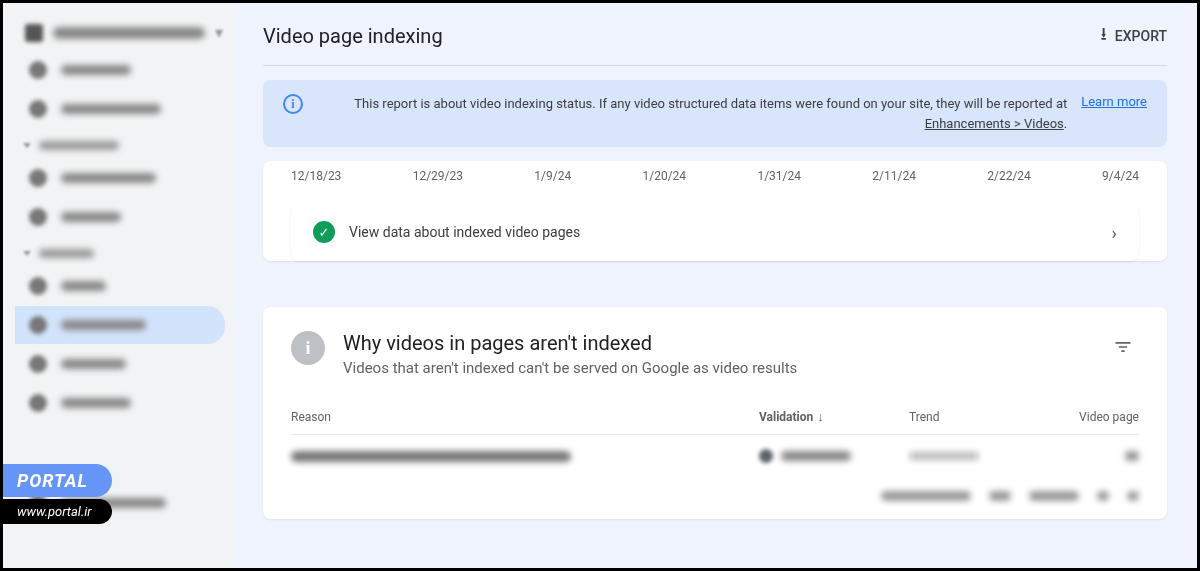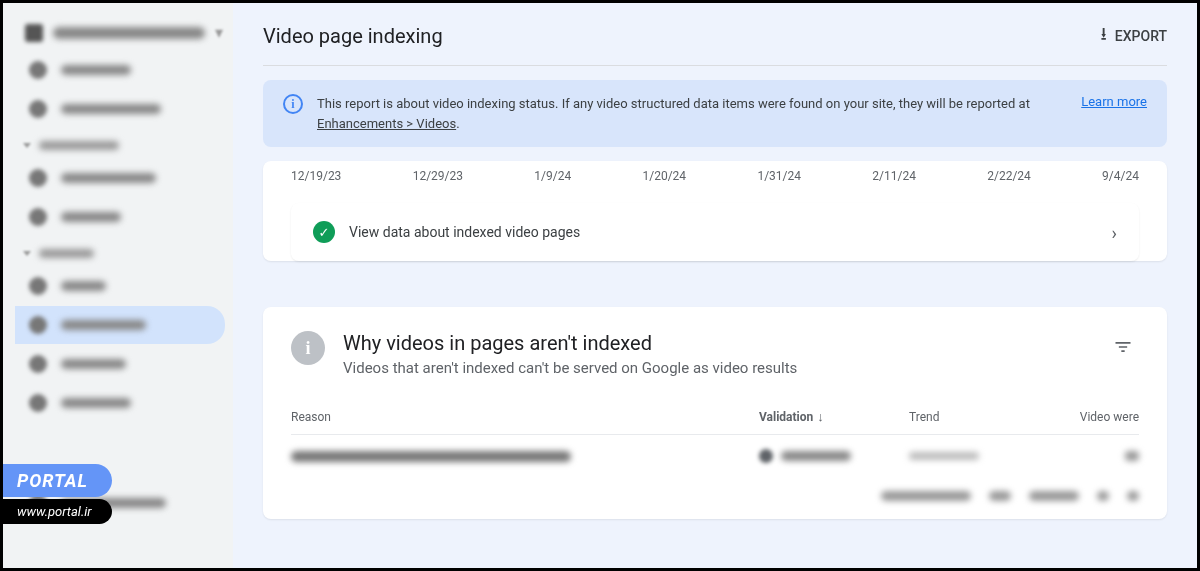--- a/index.html
+++ b/index.html
@@ -27,21 +27,21 @@
     .page-title { font-size: 20px; font-weight: 400; color: #202124; }
     .export-btn { display: flex; align-items: center; gap: 8px; font-size: 14px; font-weight: 500; color: #3c4043; cursor: pointer; }
     .export-icon { font-size: 18px; }
     
     .divider { height: 1px; background: #dadce0; margin: 0 30px; }
     
     .content { padding: 0 30px; overflow-y: auto; flex: 1; }
     
     .info-banner { background: #d8e5fb; border-radius: 8px; padding: 14px 20px; display: flex; gap: 14px; margin: 14px 0; align-items: flex-start; }
     .info-icon { width: 20px; height: 20px; border: 2px solid #4285f4; border-radius: 50%; display: flex; align-items: center; justify-content: center; color: #4285f4; font-size: 12px; font-weight: bold; flex-shrink: 0; font-family: serif; }
-    .info-text { font-size: 13px; color: #3c4043; line-height: 1.5; flex: 1; }
+    .info-text { font-size: 13px; color: #3c4043; line-height: 1.5; flex: 1; text-align: right; }
     .info-text a { color: #3c4043; }
     .learn-more { color: #1a73e8; font-size: 13px; flex-shrink: 0; }
     
     .card { background: #fff; border-radius: 8px; box-shadow: 0 1px 2px rgba(0,0,0,0.08); }
     
     .dates-row { display: flex; justify-content: space-between; padding: 8px 28px 20px 28px; }
     .date-label { font-size: 12px; color: #5f6368; }
     
     .view-data-card { margin: 0 28px 28px 28px; padding: 18px 22px; display: flex; align-items: center; gap: 14px; cursor: pointer; }
     .check-icon { width: 22px; height: 22px; background: #0f9d58; border-radius: 50%; display: flex; align-items: center; justify-content: center; color: #fff; font-size: 13px; }
@@ -156,21 +156,21 @@
       <div class="info-banner">
         <div class="info-icon">i</div>
         <div class="info-text">
           <span>This report is about video indexing status. If any video structured data items were found on your site, they will be reported at </span><a href="#">Enhancements &gt; Videos</a><span>.</span>
         </div>
         <a class="learn-more" href="#">Learn more</a>
       </div>
 
       <div class="card">
         <div class="dates-row">
-          <span class="date-label">12/19/23</span>
+          <span class="date-label">12/18/23</span>
           <span class="date-label">12/29/23</span>
           <span class="date-label">1/9/24</span>
           <span class="date-label">1/20/24</span>
           <span class="date-label">1/31/24</span>
           <span class="date-label">2/11/24</span>
           <span class="date-label">2/22/24</span>
           <span class="date-label">9/4/24</span>
         </div>
         <div class="card view-data-card">
           <div class="check-icon">✓</div>
@@ -195,21 +195,21 @@
           </div>
         </div>
 
         <div class="table-header">
           <div class="col-reason">Reason</div>
           <div class="col-validation">
             <span>Validation</span>
             <span class="sort-arrow">↓</span>
           </div>
           <div class="col-trend">Trend</div>
-          <div class="col-pages">Video were</div>
+          <div class="col-pages">Video page</div>
         </div>
 
         <div class="table-row">
           <div class="col-reason">
               <div class="blur-text"></div>
             </div>
           <div class="col-validation">
             <div class="status-dot"></div>
             <div class="status-text"></div>
           </div>

